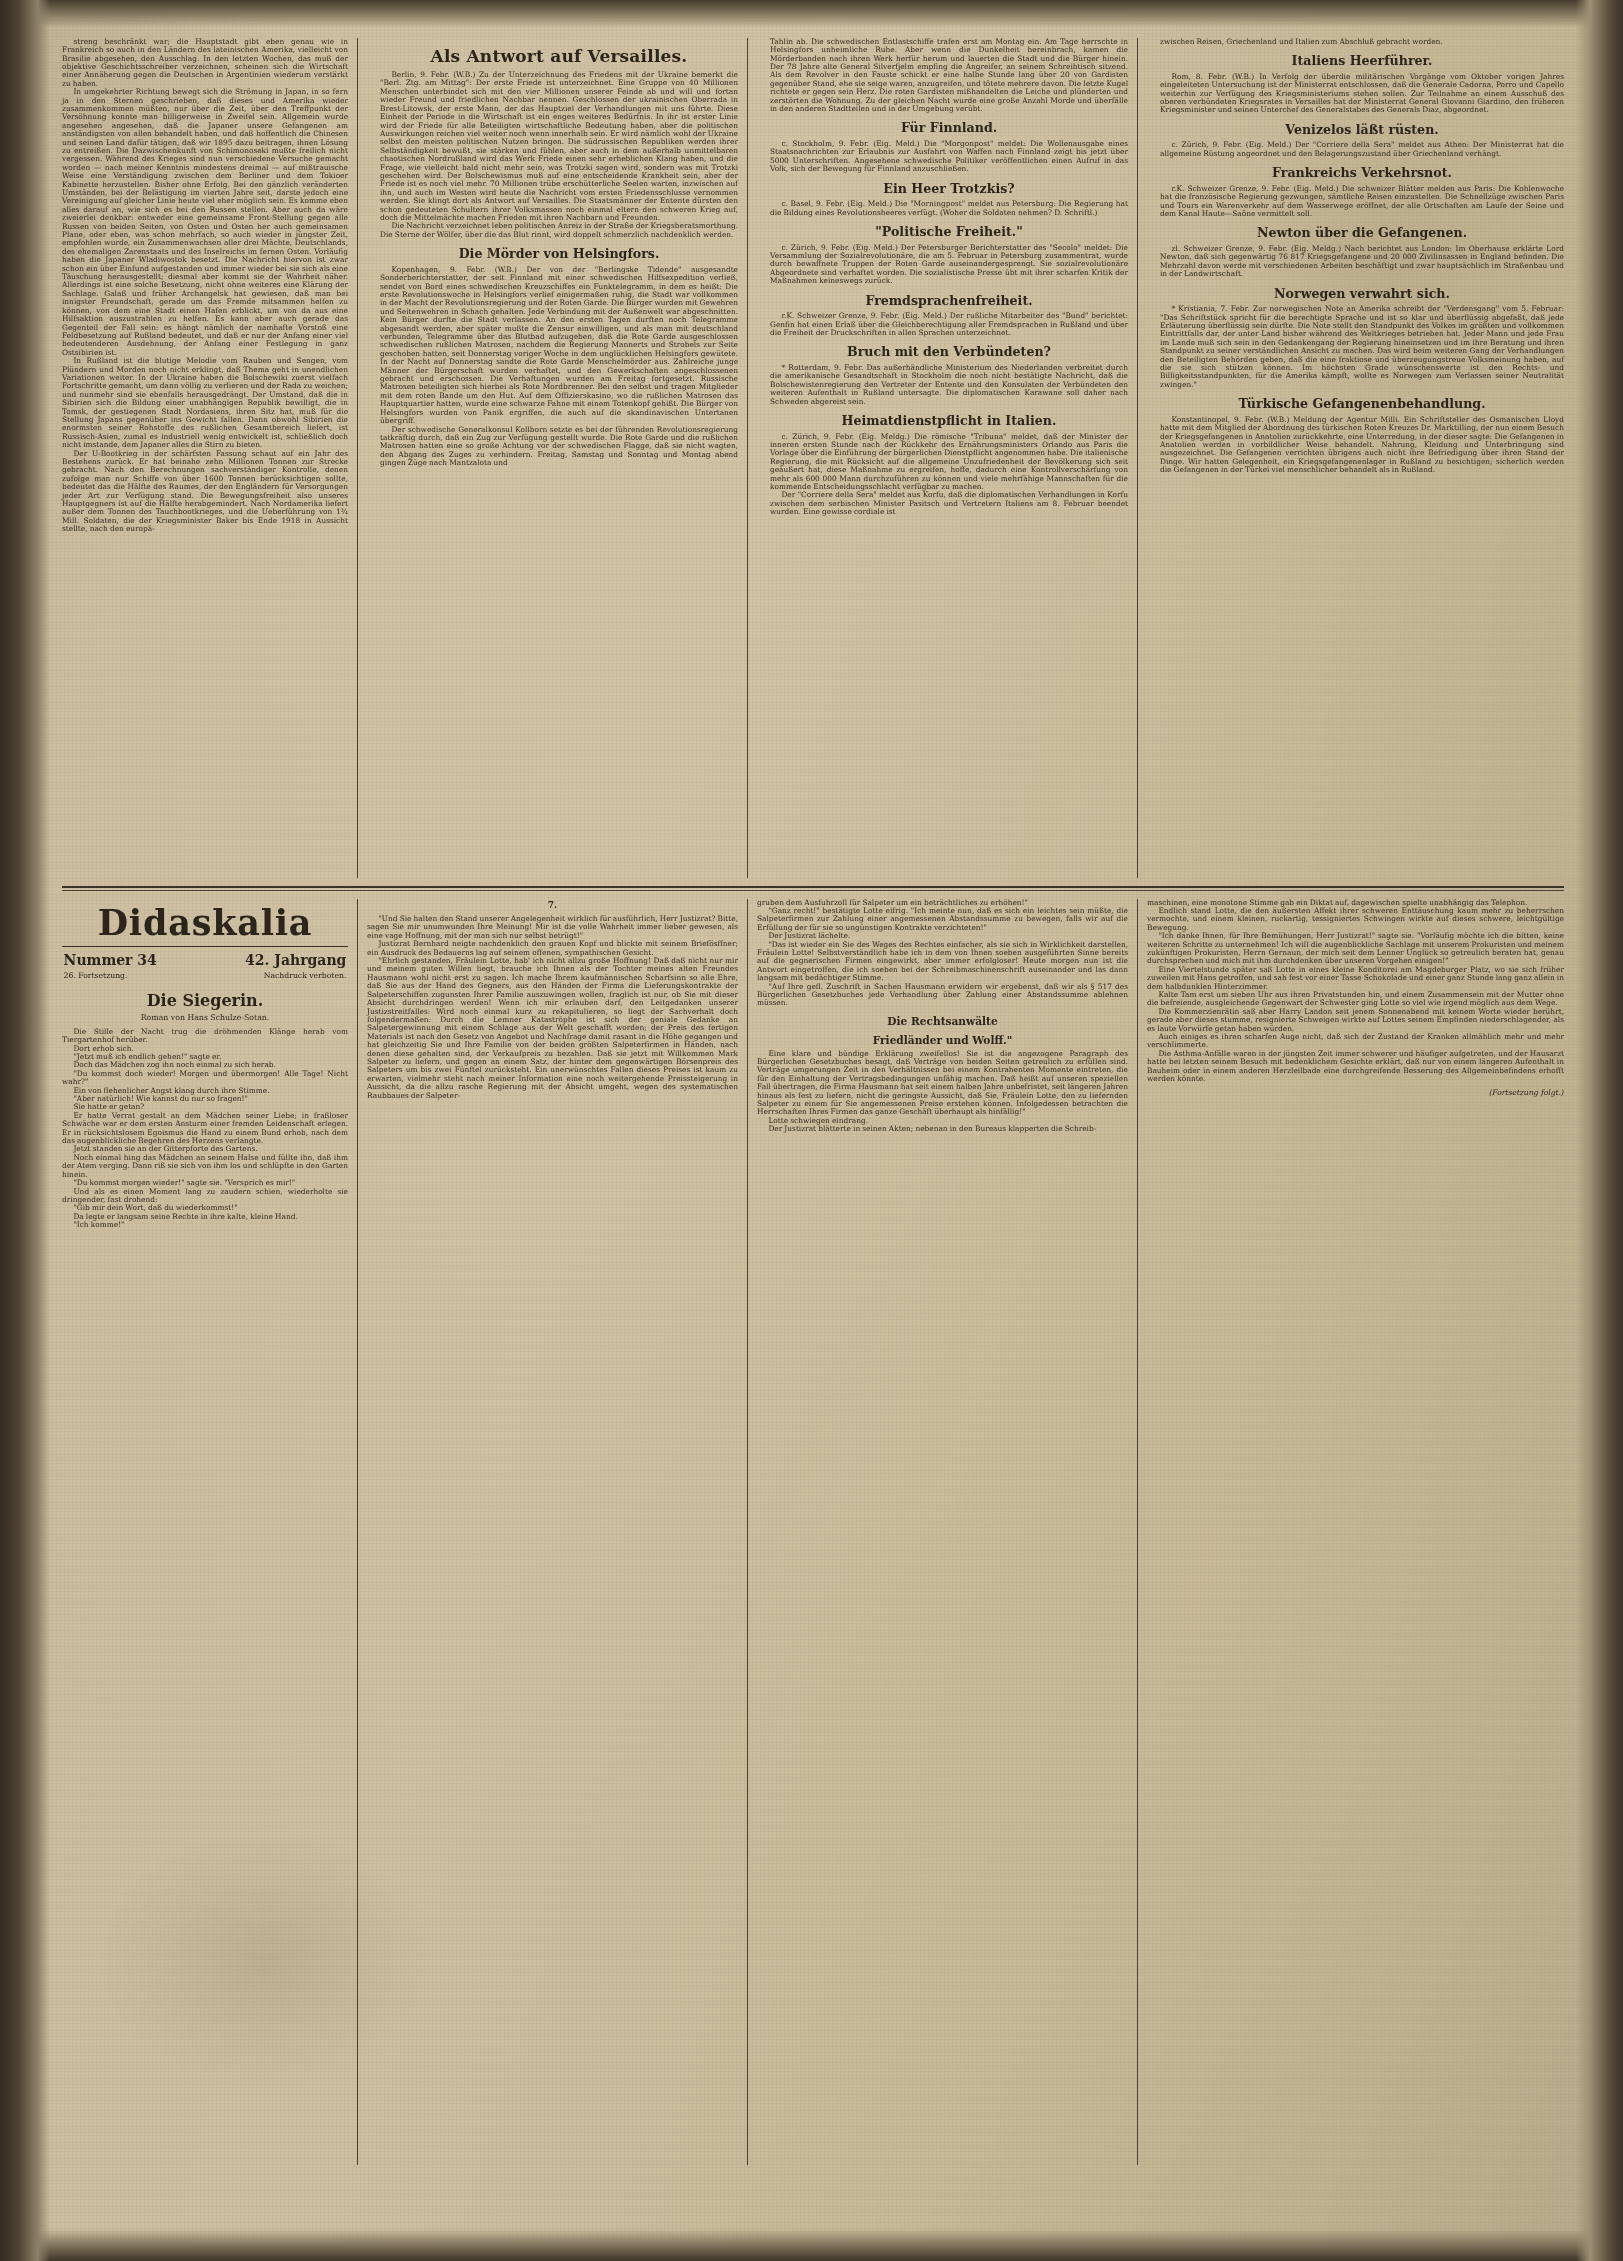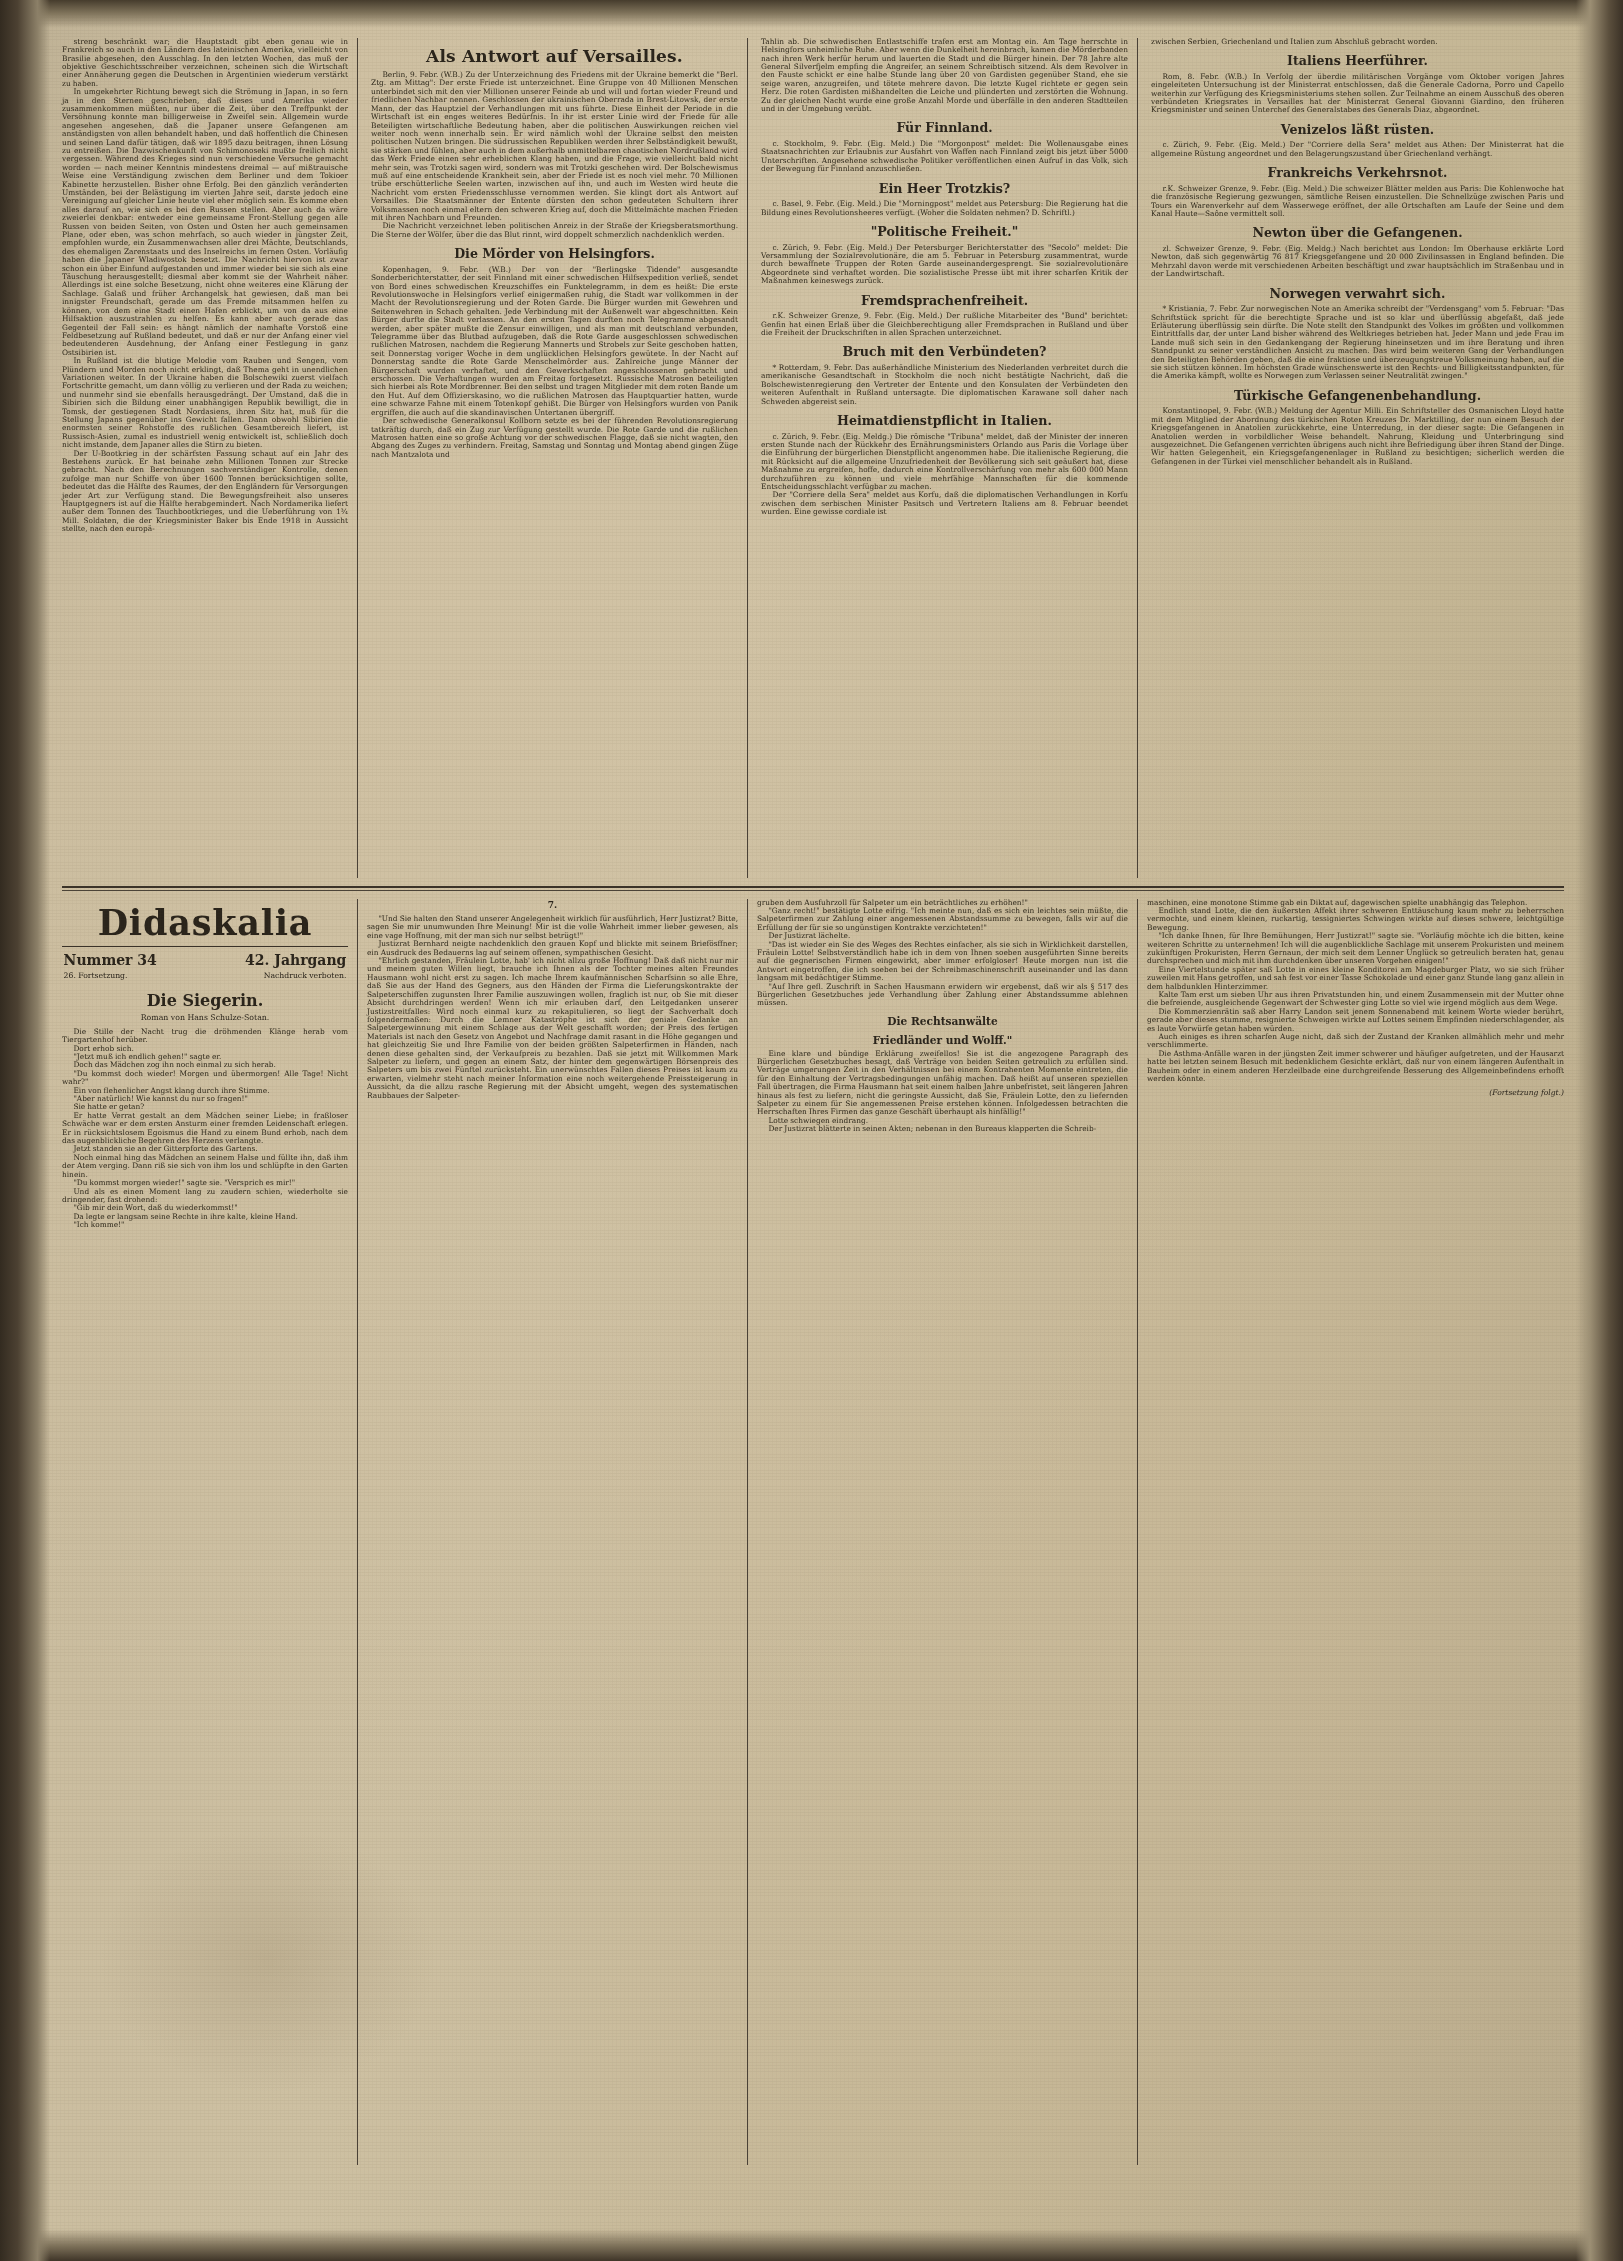--- a/index.html
+++ b/index.html
@@ -104,21 +104,21 @@
     display: flex;
     margin-top: 5.7px;
     height: 840px;
   }
   .col {
     box-sizing: border-box;
     position: relative;
   }
   .col + .col {
     border-left: 0.8px solid #4a4136;
-    padding-left: 13px;
+    padding-left: 22px;
   }
   .col { padding-right: 9px; }
   .c1 { width: 295px; }
   .c2 { width: 390px; }
   .c3 { width: 390px; }
   .c4 { width: 427px; padding-right: 0; }
 
   p.tx {
     margin: 0;
     font-family: "DejaVu Serif", serif;
@@ -279,21 +279,21 @@
         <h3 class="hd2">Fremdsprachenfreiheit.</h3>
         <p class="tx">r.K. Schweizer Grenze, 9. Febr. (Eig. Meld.) Der rußliche Mitarbeiter des "Bund" berichtet: Genfin hat einen Erlaß über die Gleichberechtigung aller Fremdsprachen in Rußland und über die Freiheit der Druckschriften in allen Sprachen unterzeichnet.</p>
         <h3 class="hd2">Bruch mit den Verbündeten?</h3>
         <p class="tx">* Rotterdam, 9. Febr. Das außerhändliche Ministerium des Niederlanden verbreitet durch die amerikanische Gesandtschaft in Stockholm die noch nicht bestätigte Nachricht, daß die Bolschewistenregierung den Vertreter der Entente und den Konsulaten der Verbündeten den weiteren Aufenthalt in Rußland untersagte. Die diplomatischen Karawane soll daher nach Schweden abgereist sein.</p>
         <h3 class="hd2">Heimatdienstpflicht in Italien.</h3>
         <p class="tx">c. Zürich, 9. Febr. (Eig. Meldg.) Die römische "Tribuna" meldet, daß der Minister der inneren ersten Stunde nach der Rückkehr des Ernährungsministers Orlando aus Paris die Vorlage über die Einführung der bürgerlichen Dienstpflicht angenommen habe. Die italienische Regierung, die mit Rücksicht auf die allgemeine Unzufriedenheit der Bevölkerung sich seit geäußert hat, diese Maßnahme zu ergreifen, hoffe, dadurch eine Kontrollverschärfung von mehr als 600 000 Mann durchzuführen zu können und viele mehrfähige Mannschaften für die kommende Entscheidungsschlacht verfügbar zu machen.</p>
         <p class="tx">Der "Corriere della Sera" meldet aus Korfu, daß die diplomatischen Verhandlungen in Korfu zwischen dem serbischen Minister Pasitsch und Vertretern Italiens am 8. Februar beendet wurden. Eine gewisse cordiale ist</p>
       </div>
 
       <div class="col c4">
-        <p class="tx noind">zwischen Serbien, Griechenland und Italien zum Abschluß gebracht worden.</p>
+        <p class="tx noind">zwischen Reisen, Griechenland und Italien zum Abschluß gebracht worden.</p>
         <h3 class="hd2">Italiens Heerführer.</h3>
         <p class="tx">Rom, 8. Febr. (W.B.) In Verfolg der überdie militärischen Vorgänge vom Oktober vorigen Jahres eingeleiteten Untersuchung ist der Ministerrat entschlossen, daß die Generale Cadorna, Porro und Capello weiterhin zur Verfügung des Kriegsministeriums stehen sollen. Zur Teilnahme an einem Ausschuß des oberen verbündeten Kriegsrates in Versailles hat der Ministerrat General Giovanni Giardino, den früheren Kriegsminister und seinen Unterchef des Generalstabes des Generals Diaz, abgeordnet.</p>
         <h3 class="hd2">Venizelos läßt rüsten.</h3>
         <p class="tx">c. Zürich, 9. Febr. (Eig. Meld.) Der "Corriere della Sera" meldet aus Athen: Der Ministerrat hat die allgemeine Rüstung angeordnet und den Belagerungszustand über Griechenland verhängt.</p>
         <h3 class="hd2">Frankreichs Verkehrsnot.</h3>
         <p class="tx">r.K. Schweizer Grenze, 9. Febr. (Eig. Meld.) Die schweizer Blätter melden aus Paris: Die Kohlenwoche hat die französische Regierung gezwungen, sämtliche Reisen einzustellen. Die Schnellzüge zwischen Paris und Tours ein Warenverkehr auf dem Wasserwege eröffnet, der alle Ortschaften am Laufe der Seine und dem Kanal Haute—Saône vermittelt soll.</p>
         <h3 class="hd2">Newton über die Gefangenen.</h3>
         <p class="tx">zl. Schweizer Grenze, 9. Febr. (Eig. Meldg.) Nach berichtet aus London: Im Oberhause erklärte Lord Newton, daß sich gegenwärtig 76 817 Kriegsgefangene und 20 000 Zivilinsassen in England befinden. Die Mehrzahl davon werde mit verschiedenen Arbeiten beschäftigt und zwar hauptsächlich im Straßenbau und in der Landwirtschaft.</p>
         <h3 class="hd2">Norwegen verwahrt sich.</h3>
         <p class="tx">* Kristiania, 7. Febr. Zur norwegischen Note an Amerika schreibt der "Verdensgang" vom 5. Februar: "Das Schriftstück spricht für die berechtigte Sprache und ist so klar und überflüssig abgefaßt, daß jede Erläuterung überflüssig sein dürfte. Die Note stellt den Standpunkt des Volkes im größten und vollkommen Eintrittfalls dar, der unter Land bisher während des Weltkrieges betrieben hat. Jeder Mann und jede Frau im Lande muß sich sein in den Gedankengang der Regierung hineinsetzen und im ihre Beratung und ihren Standpunkt zu seiner verständlichen Ansicht zu machen. Das wird beim weiteren Gang der Verhandlungen den Beteiligten Behörden geben, daß die eine fraktiose und überzeugungstreue Volksmeinung haben, auf die sie sich stützen können. Im höchsten Grade wünschenswerte ist den Rechts- und Billigkeitsstandpunkten, für die Amerika kämpft, wollte es Norwegen zum Verlassen seiner Neutralität zwingen."</p>

